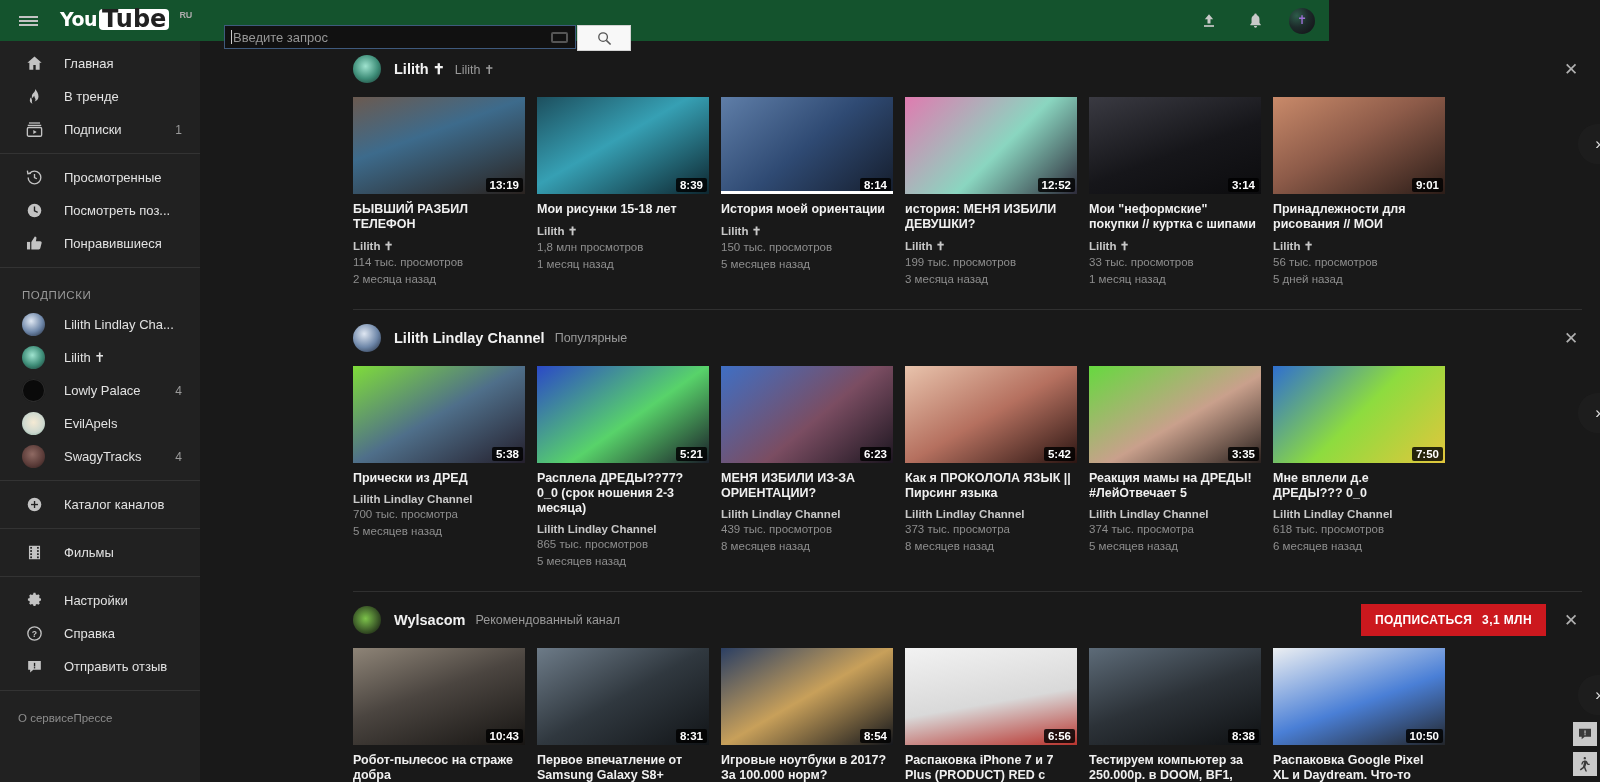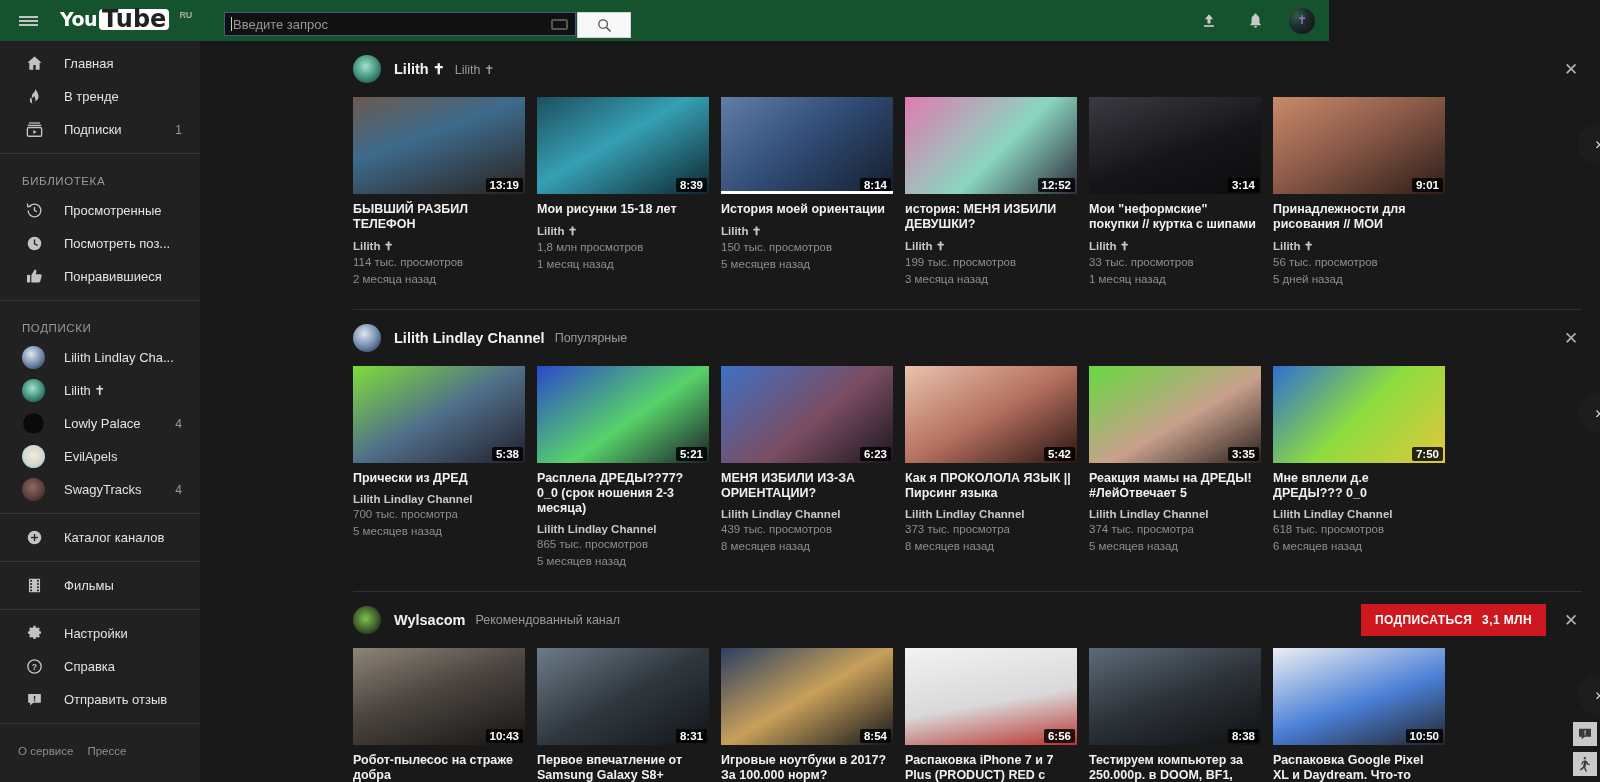--- a/index.html
+++ b/index.html
@@ -16,21 +16,21 @@
     background: #14532d; display: flex; align-items: center; z-index: 30;
   }
   #menu-btn { width: 56px; height: 41px; display: flex; align-items: center; justify-content: center; cursor: pointer; }
   #menu-btn .bar { width: 19px; height: 2px; background: #c3c3c3; display: block; margin: 2px 0; }
   #logo { display: flex; align-items: flex-start; height: 24px; margin-left: 4px; cursor: pointer; }
   #logo .you { color: #fff; font-weight: bold; font-size: 19px; letter-spacing: -0.5px; line-height: 21px;
                font-family: "DejaVu Sans", sans-serif; }
   #logo .tube { background: #fff; color: #212121; font-weight: bold; font-size: 24px; line-height: 21px;
                 border-radius: 4px; padding: 0 3px; margin-left: 2px; font-family: "DejaVu Sans", sans-serif; }
   #logo .cc { color: #aaa; font-size: 9px; margin-left: 10px; margin-top: 1px; font-weight: bold; }
-  #search-wrap { position: absolute; left: 224px; top: 12px; display: flex; text-align: center; }
+  #search-wrap { position: absolute; left: 224px; top: 25px; display: flex; text-align: center; }
   #search-input-box {
     width: 352px; height: 24px; background: #111; border: 1px solid #3f5a7d;
     display: flex; align-items: center; padding: 0 6px; position: relative;
   }
   #search-caret { width: 1px; height: 14px; background: #ccc; margin-right: 1px; }
   #search-placeholder { color: #969696; font-size: 13px; }
   #kbd-icon { position: absolute; right: 7px; width: 17px; height: 11px; border: 2px solid #555; border-radius: 2px; }
   #search-btn {
     width: 54px; height: 26px; margin-left: 1px; background: #f8f8f8;
     border: 1px solid #d3d3d3; display: flex; align-items: center; justify-content: center; cursor: pointer;
@@ -50,21 +50,21 @@
     position: absolute; top: 41px; left: 0; width: 200px; height: 741px;
     background: #212121; overflow: hidden; font-size: 13px;
   }
   .nav-row { display: flex; align-items: center; height: 33px; padding-left: 22px; cursor: pointer; position: relative; }
   .nav-ico { width: 24px; flex: 0 0 24px; display: flex; align-items: center; justify-content: center; margin-right: 18px; }
   .nav-label { color: #e2e2e2; white-space: nowrap; overflow: hidden; text-overflow: ellipsis; max-width: 110px; }
   .nav-count { position: absolute; right: 18px; color: #9a9a9a; font-size: 12px; }
   .sect-title { color: #9a9a9a; font-size: 11.5px; letter-spacing: .6px; padding: 14px 0 7px 22px; }
   .divider { height: 1px; background: #333; margin: 7px 0; }
   .chan-av { width: 23px; height: 23px; border-radius: 50%; margin-right: 19px; flex: 0 0 23px; background-size: cover; }
-  #footer-links { padding: 14px 0 0 18px; display: flex; gap: 14px; }
+  #footer-links { padding: 14px 0 0 18px; display: flex; gap: 0; }
   #footer-links span { color: #8d8d8d; font-size: 11.5px; cursor: pointer; }
 
   
   #main { position: absolute; top: 41px; left: 200px; width: 1400px; height: 741px; overflow: hidden; background: #191919; }
   .shelf { position: relative; padding: 0 0 0 0; }
   .shelf-head { display: flex; align-items: center; height: 56px; padding-left: 154px; position: relative; }
   .shelf-av { width: 28px; height: 28px; border-radius: 50%; position: absolute; left: 153px; top: 14px; background-size: cover; }
   .shelf-title { font-size: 14.5px; font-weight: bold; color: #f1f1f1; margin-left: 40px; cursor: pointer; }
   .shelf-sub { font-size: 12.5px; color: #9a9a9a; margin-left: 10px; }
   .shelf-x { position: absolute; right: 18px; top: 50%; transform: translateY(-50%); width: 22px; height: 22px;
@@ -178,21 +178,20 @@
         </svg>
       </span>
       <span class="nav-label">Подписки</span>
       <span class="nav-count">1</span>
     </div>
   </div>
 
   <div class="divider"></div>
 
   <div>
-    <div class="sect-title">БИБЛИОТЕКА</div>
     <div class="nav-row">
       <span class="nav-ico">
         <svg width="19" height="19" viewBox="0 0 24 24" fill="none" stroke="#c3c3c3" stroke-width="1.7">
           <path d="M4 12a8 8 0 108-8 8 8 0 00-6 2.7"></path>
             <polyline points="3,3.4 3.6,7.2 7.4,6.6"></polyline>
           <polyline points="12,7.6 12,12 15,13.6"></polyline>
         </svg>
       </span>
       <span class="nav-label">Просмотренные</span>
     </div>

